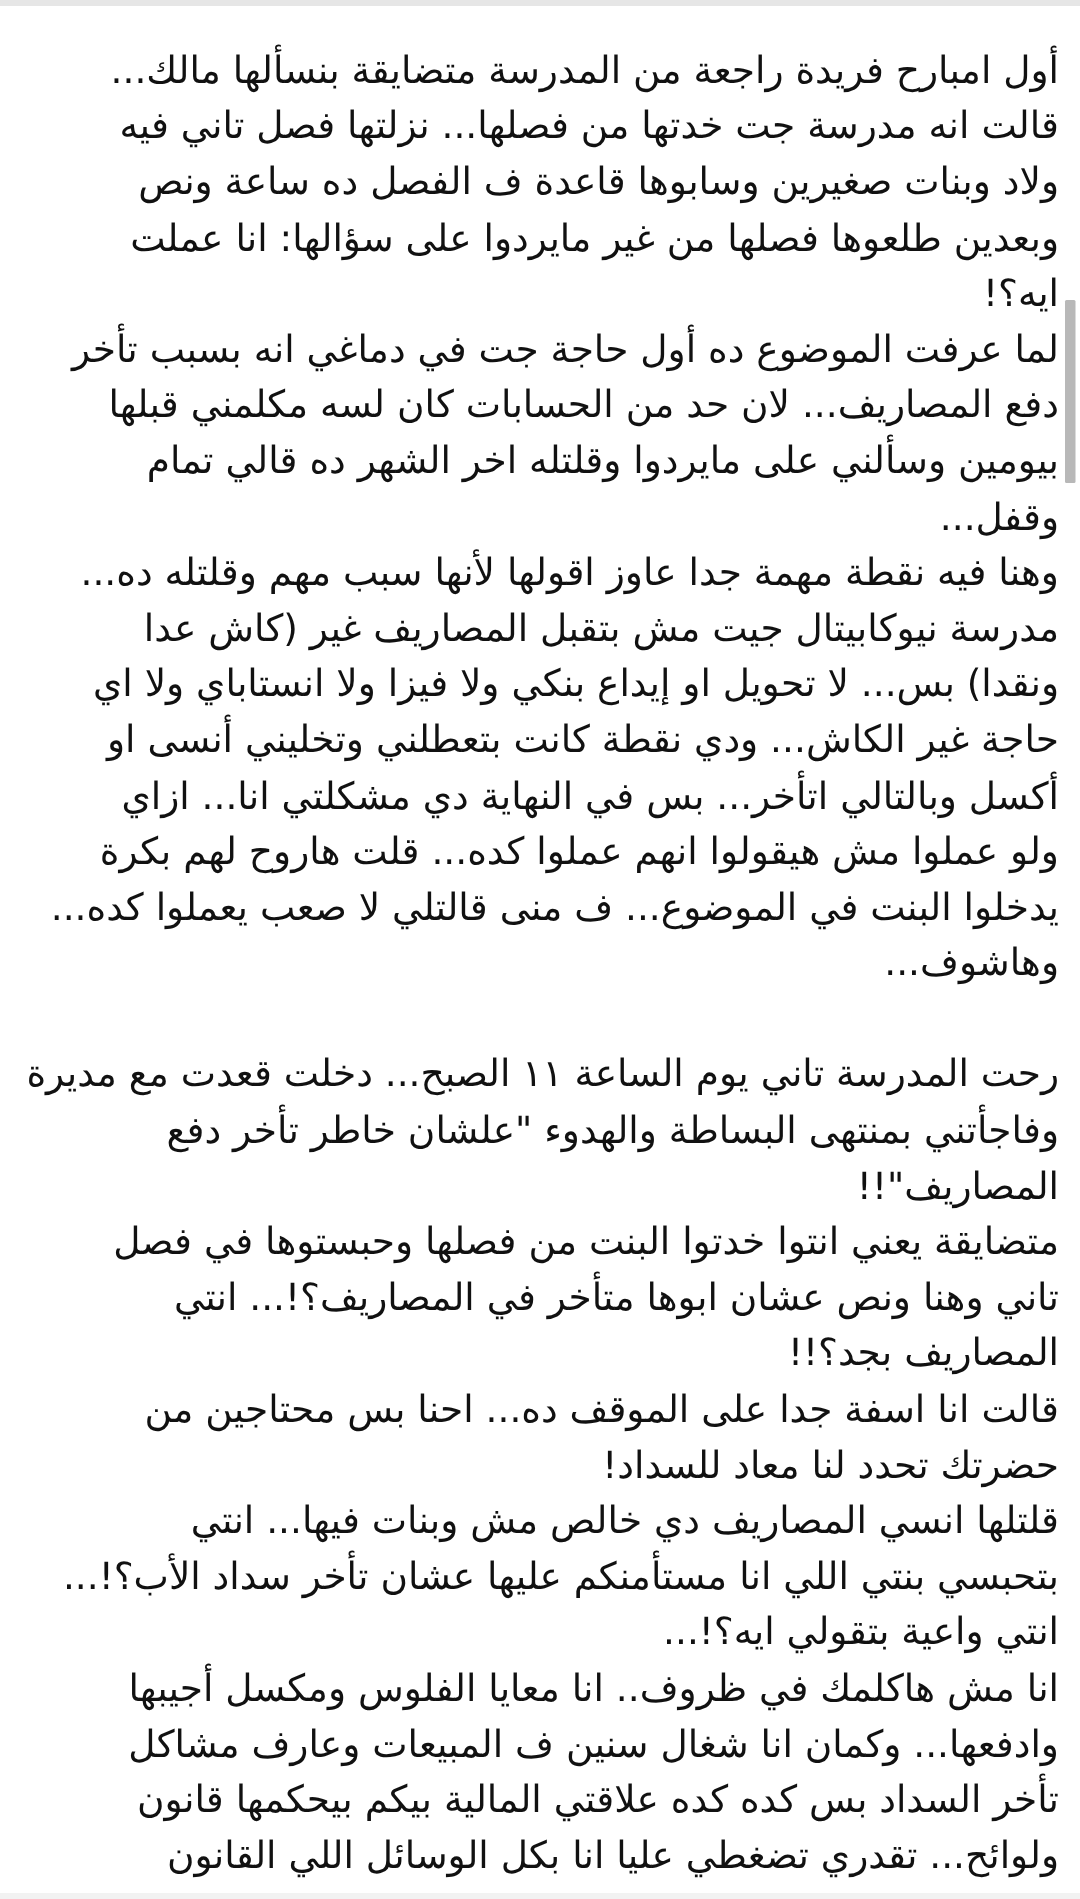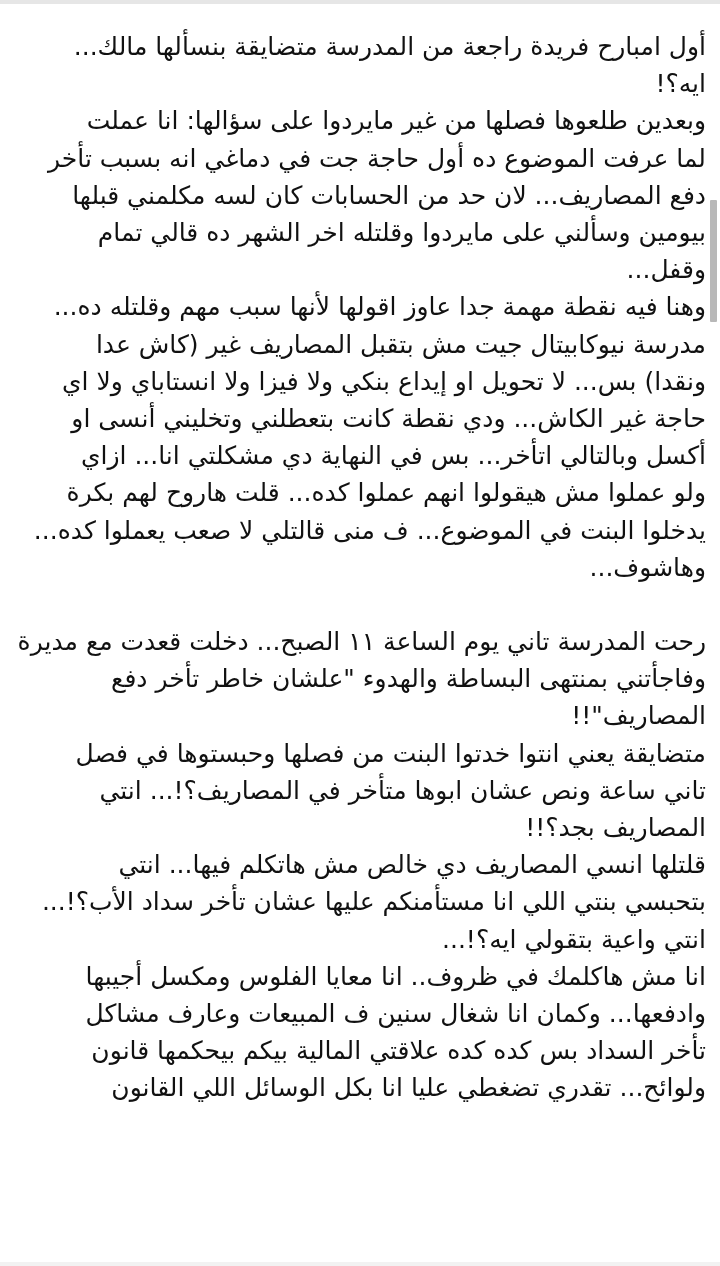--- a/index.html
+++ b/index.html
@@ -64,22 +64,24 @@
     }
   </style>
 </head>
 <body>
 
 <div class="top-border"></div>
 
 <div class="content">
   <p class="paragraph">
     <span class="line">أول امبارح فريدة راجعة من المدرسة متضايقة بنسألها مالك...</span>
+    <span class="line">قالت انه مدرسة جت خدتها من فصلها... نزلتها فصل تاني فيه</span>
+    <span class="line">ولاد وبنات صغيرين وسابوها قاعدة ف الفصل ده ساعة ونص</span>
+    <span class="line">وبعدين طلعوها فصلها من غير مايردوا على سؤالها: انا عملت</span>
     <span class="line">ايه؟!</span>
-    <span class="line">وبعدين طلعوها فصلها من غير مايردوا على سؤالها: انا عملت</span>
   </p>
   <p class="paragraph">
     <span class="line">لما عرفت الموضوع ده أول حاجة جت في دماغي انه بسبب تأخر</span>
     <span class="line">دفع المصاريف... لان حد من الحسابات كان لسه مكلمني قبلها</span>
     <span class="line">بيومين وسألني على مايردوا وقلتله اخر الشهر ده قالي تمام</span>
     <span class="line">وقفل...</span>
   </p>
   <p class="paragraph">
     <span class="line">وهنا فيه نقطة مهمة جدا عاوز اقولها لأنها سبب مهم وقلتله ده...</span>
     <span class="line">مدرسة نيوكابيتال جيت مش بتقبل المصاريف غير (كاش عدا</span>
@@ -91,25 +93,29 @@
     <span class="line">وهاشوف...</span>
   </p>
   <div class="spacer"></div>
   <p class="paragraph">
     <span class="line">رحت المدرسة تاني يوم الساعة ١١ الصبح... دخلت قعدت مع مديرة</span>
     <span class="line">وفاجأتني بمنتهى البساطة والهدوء "علشان خاطر تأخر دفع</span>
     <span class="line">المصاريف"!!</span>
   </p>
   <p class="paragraph">
     <span class="line">متضايقة يعني انتوا خدتوا البنت من فصلها وحبستوها في فصل</span>
-    <span class="line">تاني ساعة ونص عشان ابوها متأخر في المصاريف؟!... انتي</span>
+    <span class="line">تاني وهنا ونص عشان ابوها متأخر في المصاريف؟!... انتي</span>
     <span class="line">المصاريف بجد؟!!</span>
   </p>
   <p class="paragraph">
-    <span class="line">قلتلها انسي المصاريف دي خالص مش هاتكلم فيها... انتي</span>
+    <span class="line">قالت انا اسفة جدا على الموقف ده... احنا بس محتاجين من</span>
+    <span class="line">حضرتك تحدد لنا معاد للسداد!</span>
+  </p>
+  <p class="paragraph">
+    <span class="line">قلتلها انسي المصاريف دي خالص مش وبنات فيها... انتي</span>
     <span class="line">بتحبسي بنتي اللي انا مستأمنكم عليها عشان تأخر سداد الأب؟!...</span>
     <span class="line">انتي واعية بتقولي ايه؟!...</span>
   </p>
   <p class="paragraph">
     <span class="line">انا مش هاكلمك في ظروف.. انا معايا الفلوس ومكسل أجيبها</span>
     <span class="line">وادفعها... وكمان انا شغال سنين ف المبيعات وعارف مشاكل</span>
     <span class="line">تأخر السداد بس كده كده علاقتي المالية بيكم بيحكمها قانون</span>
     <span class="line">ولوائح... تقدري تضغطي عليا انا بكل الوسائل اللي القانون</span>
 
   </p>

